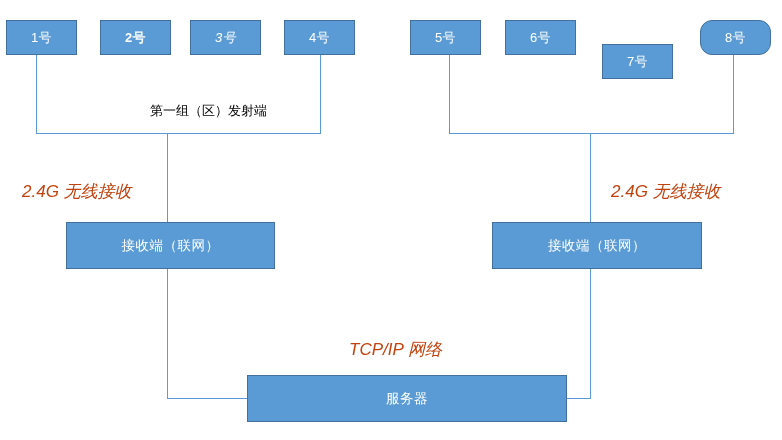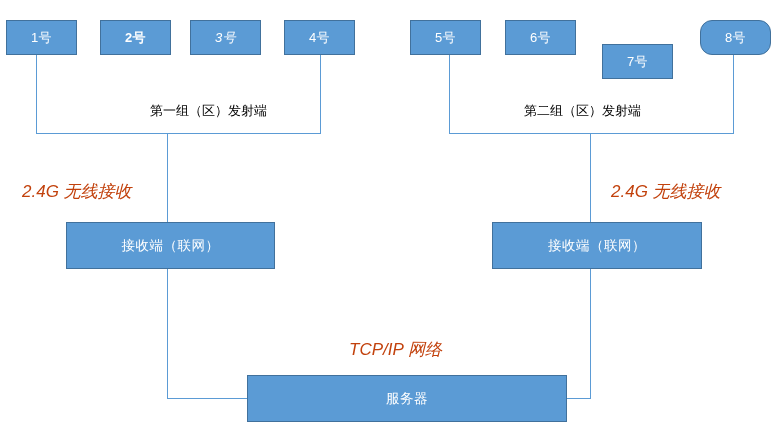--- a/index.html
+++ b/index.html
@@ -72,21 +72,20 @@
   <div class="node-box transmitter" style="left:700px; top:20px; width:71px; height:35px;border-radius:12px;">8号</div>
 
   <div class="line v" style="left:36px; top:55px; height:79px;"></div>
   <div class="line v" style="left:320px; top:55px; height:79px;"></div>
   <div class="line h" style="left:36px; top:133px; width:285px;"></div>
   <div class="group-label" style="left:110px; top:104px;margin-left:40px;">第一组（区）发射端</div>
 
   <div class="line v" style="left:449px; top:55px; height:79px;"></div>
   <div class="line v" style="left:733px; top:55px; height:79px;"></div>
   <div class="line h" style="left:449px; top:133px; width:285px;"></div>
-  <div class="group-label" style="left:524px; top:104px;">第二组（区）发射端</div>
 
   <div class="line v" style="left:167px; top:133px; height:89px;"></div>
   <div class="edge-label" style="left:22px; top:183px;">2.4G 无线接收</div>
 
   <div class="line v" style="left:590px; top:133px; height:89px;"></div>
   <div class="edge-label" style="left:611px; top:183px;">2.4G 无线接收</div>
 
   <div class="node-box receiver" style="left:66px; top:222px; width:209px; height:47px;">接收端（联网）</div>
   <div class="node-box receiver" style="left:492px; top:222px; width:210px; height:47px;">接收端（联网）</div>
 

